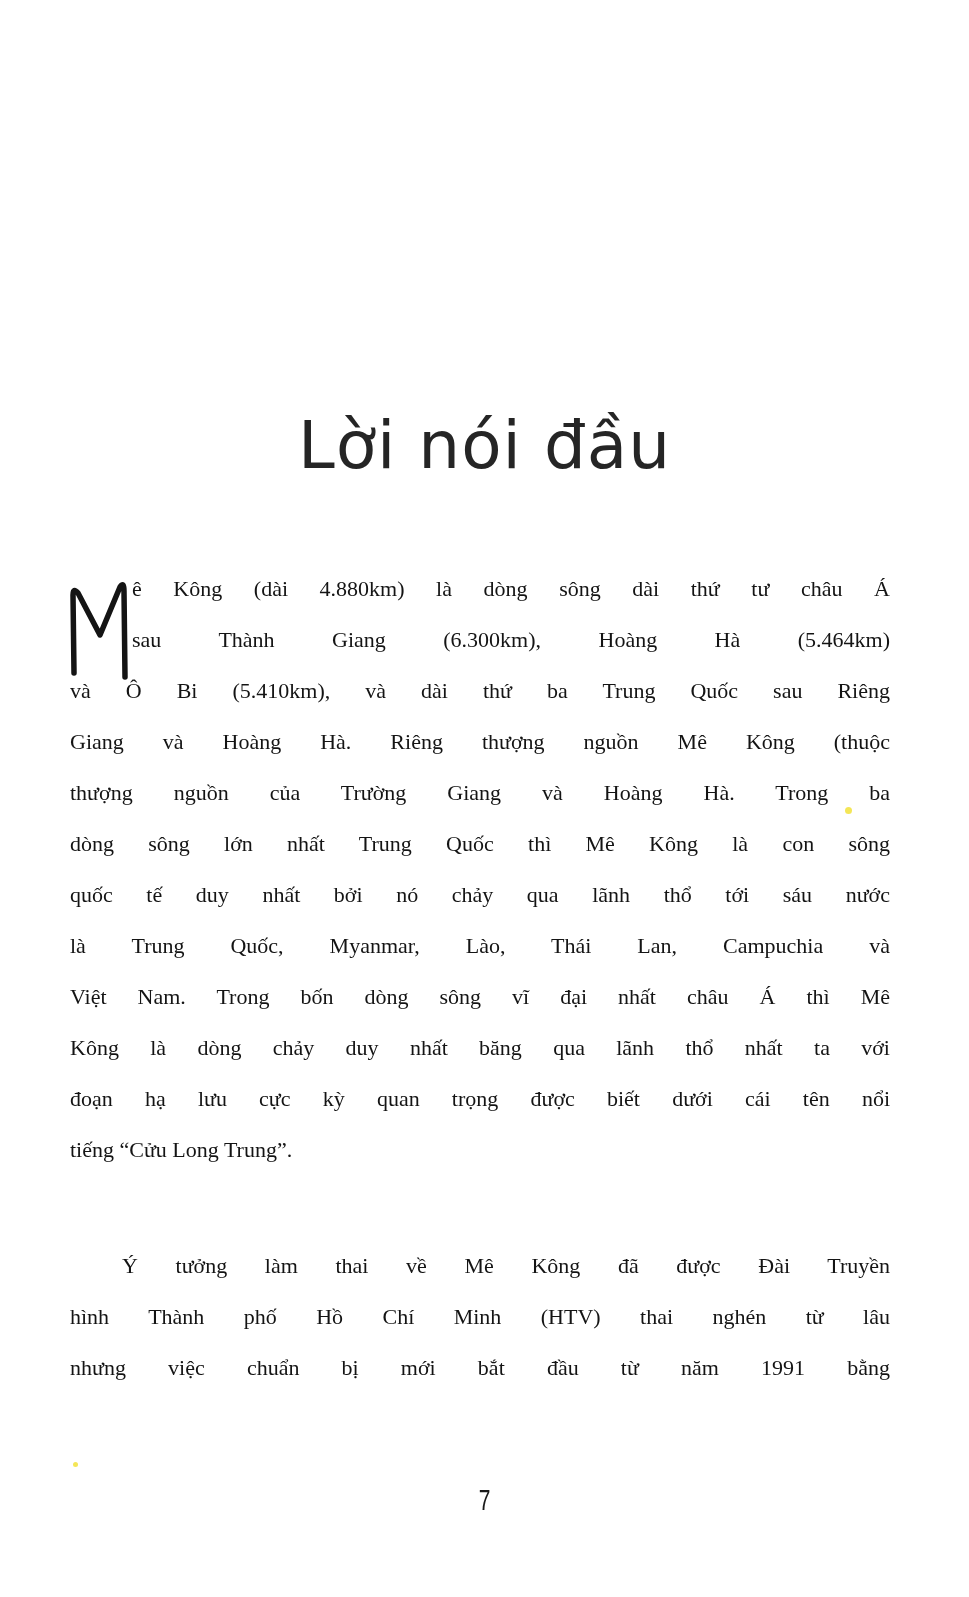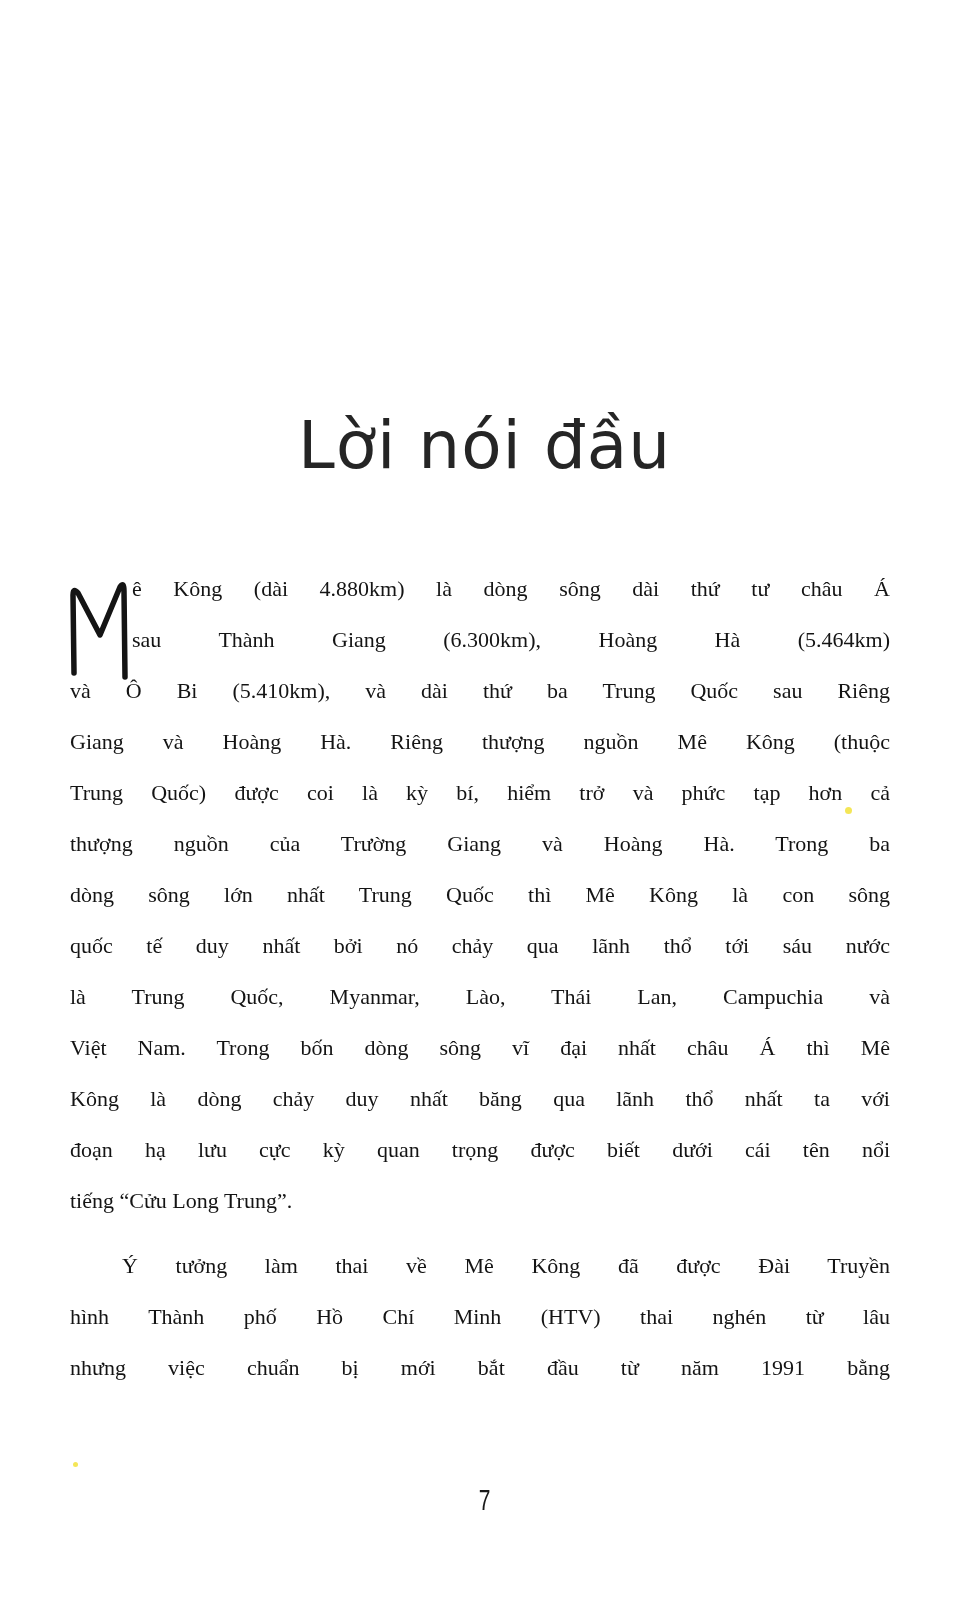--- a/index.html
+++ b/index.html
@@ -90,21 +90,20 @@
   <h1 class="page-title"><span>Lời nói đầu</span></h1>
 
   <div class="body-text para1">
     <svg class="drop-cap" viewBox="0 0 62 110" xmlns="http://www.w3.org/2000/svg">
       <path d="M6 100 L5 22 Q5 14 10 20 L32 62 L52 14 Q56 8 56 18 L57 104" fill="none" stroke="#141414" stroke-width="5.5" stroke-linecap="round" stroke-linejoin="round"></path>
     </svg>
     <span class="line indent-first">ê Kông (dài 4.880km) là dòng sông dài thứ tư châu Á</span>
     <span class="line indent-first">sau Thành Giang (6.300km), Hoàng Hà (5.464km)</span>
     <span class="line">và Ô Bi (5.410km), và dài thứ ba Trung Quốc sau Riêng</span>
     <span class="line">Giang và Hoàng Hà. Riêng thượng nguồn Mê Kông (thuộc</span>
-    <span class="line">Trung Quốc) được coi là kỳ bí, hiểm trở và phức tạp hơn cả</span>
     <span class="line">thượng nguồn của Trường Giang và Hoàng Hà. Trong ba</span>
     <span class="line">dòng sông lớn nhất Trung Quốc thì Mê Kông là con sông</span>
     <span class="line">quốc tế duy nhất bởi nó chảy qua lãnh thổ tới sáu nước</span>
     <span class="line">là Trung Quốc, Myanmar, Lào, Thái Lan, Campuchia và</span>
     <span class="line">Việt Nam. Trong bốn dòng sông vĩ đại nhất châu Á thì Mê</span>
     <span class="line">Kông là dòng chảy duy nhất băng qua lãnh thổ nhất ta với</span>
     <span class="line">đoạn hạ lưu cực kỳ quan trọng được biết dưới cái tên nổi</span>
     <span class="line last">tiếng “Cửu Long Trung”.</span>
   </div>
 

